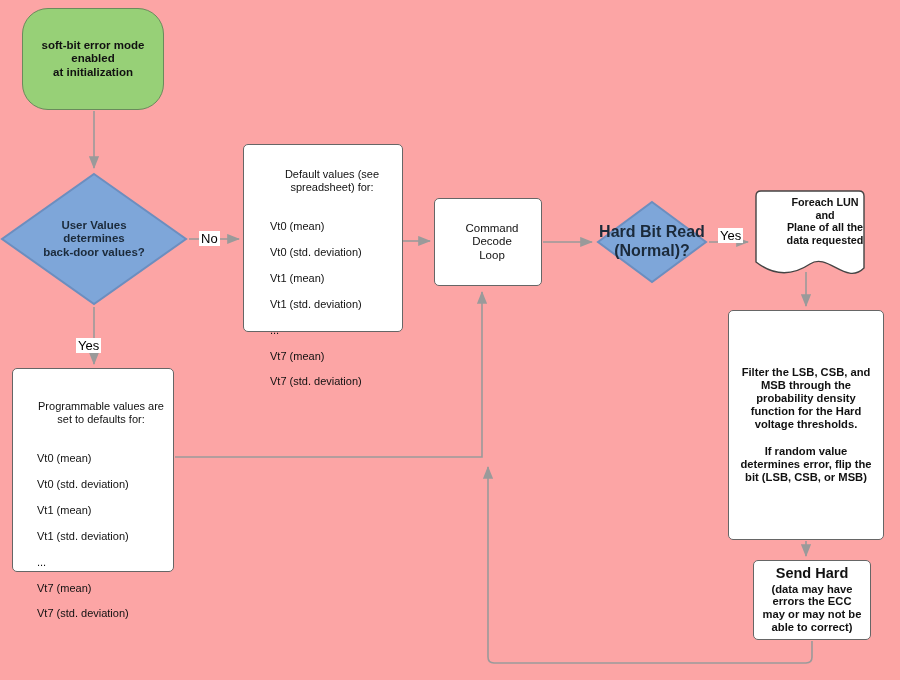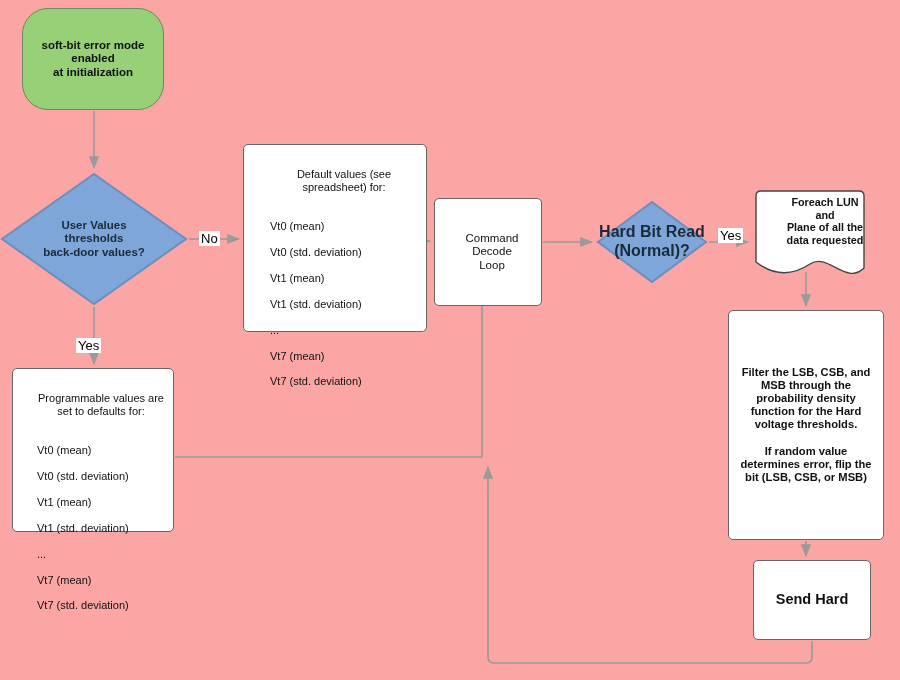--- a/index.html
+++ b/index.html
@@ -92,43 +92,43 @@
   .n-box {
     background: #ffffff;
     border: 1.3px solid #666666;
     border-radius: 5px;
     font-size: 11px;
     color: #111111;
   }
   .n-defaults {
     left: 243px;
     top: 144px;
-    width: 184px;
+    width: 160px;
     height: 188px;
     padding: 10px 8px;
     align-items: flex-start;
   }
   .n-defaults .txt { width: 100%; text-align: left; padding-left: 18px; }
   .n-defaults .hdr { text-align: center; display:block; }
 
   .n-cmdloop {
     left: 434px;
     top: 198px;
     width: 108px;
-    height: 108px;
+    height: 88px;
     font-size: 11.5px;
     padding-left: 8px;
   }
 
   .n-prog {
     left: 12px;
     top: 368px;
     width: 162px;
-    height: 164px;
-    padding: 10px 8px;
+    height: 204px;
+    padding: 18px 8px;
     align-items: flex-start;
   }
   .n-prog .txt { width: 100%; text-align: left; padding-left: 16px; }
   .n-prog .hdr { text-align: center; display:block; }
 
   .n-filter {
     left: 728px;
     top: 310px;
     width: 156px;
     height: 230px;
@@ -244,21 +244,21 @@
     <span class="txt">soft-bit error mode
 enabled
 at initialization</span>
   </div>
 
   <div class="node diamond n-decision1">
     <svg class="dia-bg" viewBox="0 0 188 134" preserveAspectRatio="none">
       <polygon points="94,2 186,67 94,132 2,67" fill="#7EA6D9" stroke="#6C8EBF" stroke-width="2"></polygon>
     </svg>
     <span class="txt">User Values
-thresholds
+determines
 back-door values?</span>
   </div>
 
   <div class="node n-box n-defaults">
     <div class="txt">
       <span class="hdr">Default values (see
 spreadsheet) for:</span>
       <span>&nbsp;</span>
       <span>Vt0 (mean)</span><br>
       <span>Vt0 (std. deviation)</span><br>
@@ -316,19 +316,23 @@
 function for the Hard
 voltage thresholds.
 
 If random value
 determines error, flip the
 bit (LSB, CSB, or MSB)</span>
   </div>
 
   <div class="node n-box n-send">
     <span class="send-title">Send Hard</span>
+    <span class="send-body">(data may have
+errors the ECC
+may or may not be
+able to correct)</span>
   </div>
 
   <div class="edge-label lbl-no">No</div>
   <div class="edge-label lbl-yes1">Yes</div>
   <div class="edge-label lbl-yes2">Yes</div>
 
 </div>
 
 </body></html>

